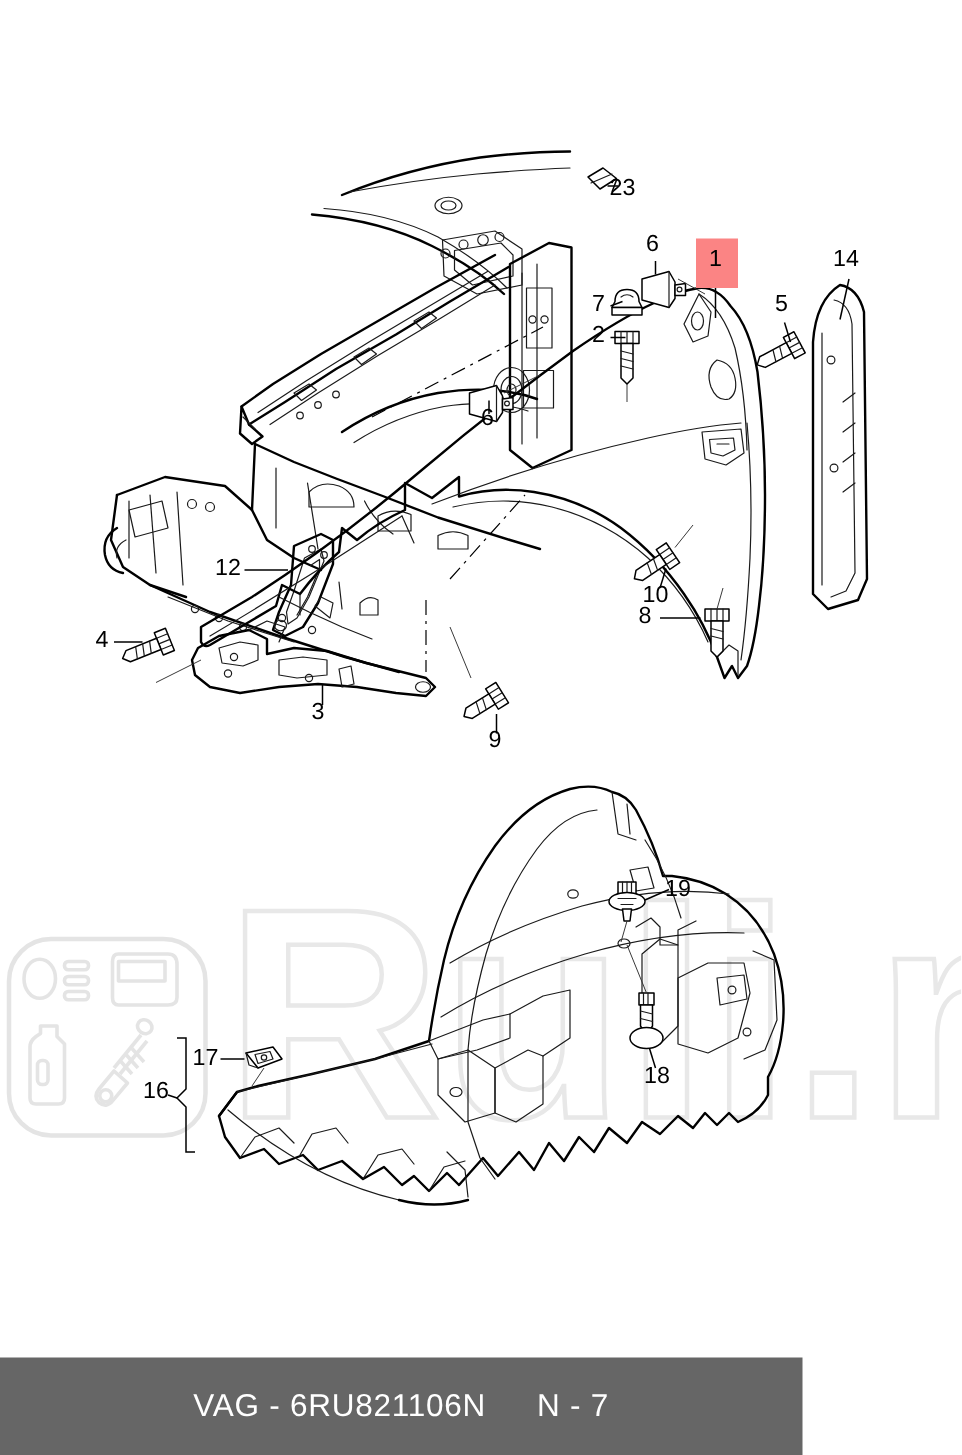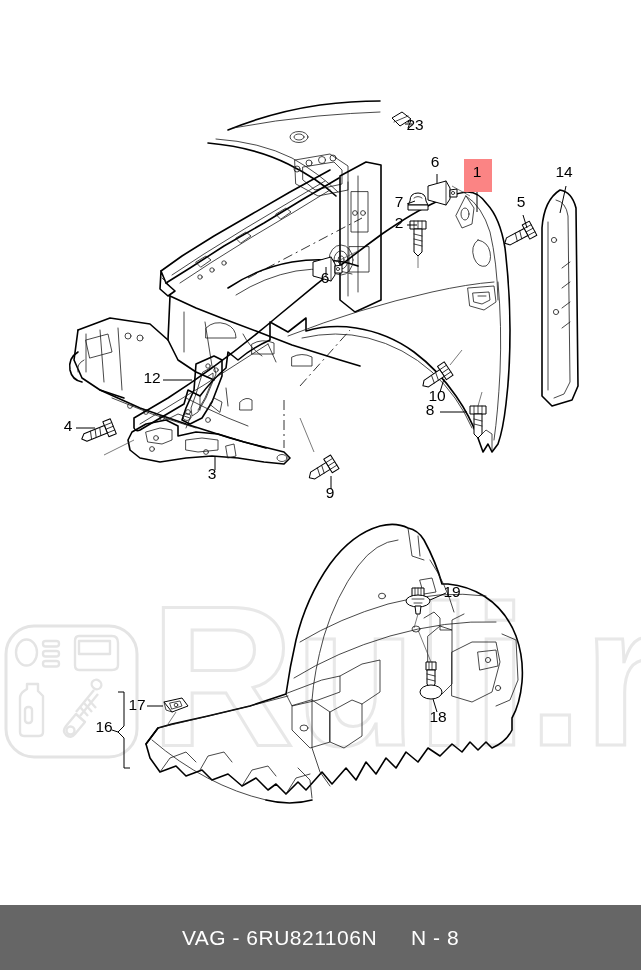--- a/index.html
+++ b/index.html
@@ -27,21 +27,21 @@
   }
   #diagram-svg {
     position: absolute;
     left: 0;
     top: 0;
   }
   #footer-bar {
     position: absolute;
     left: 0;
     top: 905px;
-    width: 641px;
+    width: 535px;
     height: 65px;
     background: #666666;
     display: flex;
     align-items: center;
     justify-content: center;
   }
   #footer-inner {
     display: flex;
     align-items: baseline;
     color: #ffffff;
@@ -585,17 +585,17 @@
           <text class="ref-label" x="137" y="710" text-anchor="middle">17</text>
           <text class="ref-label" x="104" y="732" text-anchor="middle">16</text>
         </g>
 
     </svg>
   </div>
 
   <div id="footer-bar">
     <div id="footer-inner">
       <span id="footer-part">VAG - 6RU821106N</span>
-      <span id="footer-ref">N - 8</span>
+      <span id="footer-ref">N - 7</span>
     </div>
   </div>
 
 </div>
 
 </body></html>

